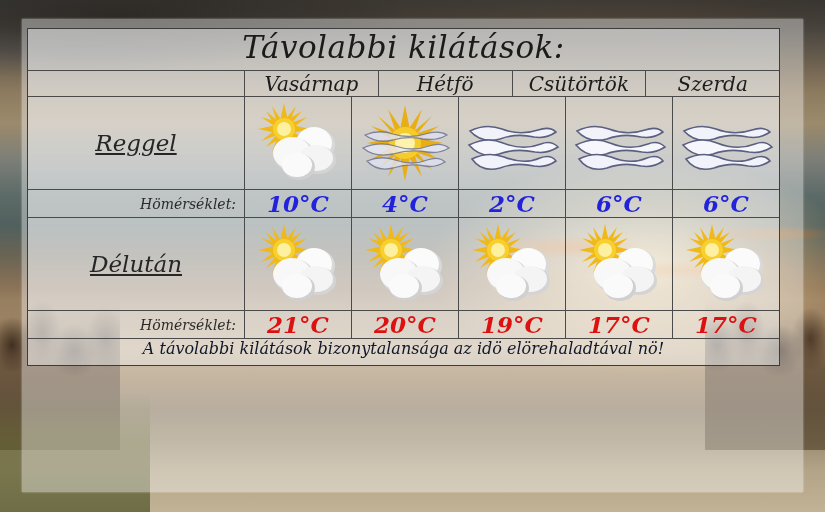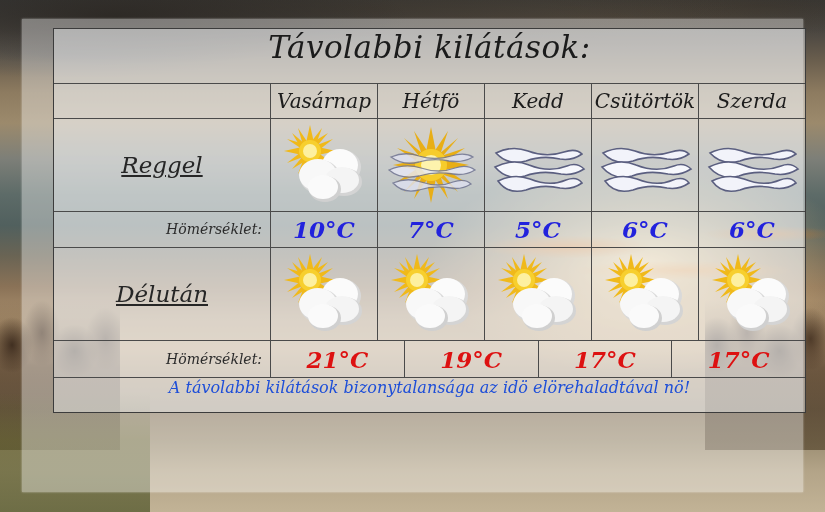--- a/index.html
+++ b/index.html
@@ -90,22 +90,22 @@
     position: absolute;
     left: 22px; top: 19px;
     width: 781px; height: 473px;
     background: rgba(255,255,255,.38);
     box-shadow: 0 0 2px rgba(255,255,255,.5);
   }
 
   
   .grid {
     position: absolute;
-    left: 53px; top: 28px;
-    width: 753px; height: 385px;
+    left: 27px; top: 28px;
+    width: 753px; height: 338px;
     border: 1px solid #3c3c3c;
     display: flex;
     flex-direction: column;
     background: rgba(244,246,248,.42);
   }
 
   .row { display: flex; width: 100%; }
   .row + .row { border-top: 1px solid #4a4a4a; }
 
   .row-title  { height: 67px; }
@@ -174,21 +174,21 @@
   }
   .temp-morning   { color: #2222dd; }
   .temp-afternoon { color: #dd1111; }
 
   .footer-text {
     width: 100%;
     text-align: center;
     font-family: "DejaVu Serif", serif;
     font-style: italic;
     font-size: 16px;
-    color: #1d4ed8;
+    color: #0f172a;
   }
 
   
   .wicon { width: 96px; height: 92px; display: block; }
 </style>
 </head>
 <body>
 
 <div id="stage">
 
@@ -207,23 +207,20 @@
       <div class="title-text">Távolabbi kilátások:</div>
     </div>
 
     <div class="row row-head">
       <div class="cell-label"></div>
       <div class="cell-day">
         <span class="day-name">Vasárnap</span>
       </div>
       <div class="cell-day">
         <span class="day-name">Hétfö</span>
-      </div>
-      <div class="cell-day">
-        <span class="day-name">Kedd</span>
       </div>
       <div class="cell-day">
         <span class="day-name">Csütörtök</span>
       </div>
       <div class="cell-day">
         <span class="day-name">Szerda</span>
       </div>
     </div>
 
     <div class="row row-icons">
@@ -332,24 +329,24 @@
     </div>
 
     <div class="row row-temp">
       <div class="cell-label right">
         <span class="temp-label">Hömérséklet:</span>
       </div>
       <div class="cell-day">
         <span class="temp-value temp-morning">10°C</span>
       </div>
       <div class="cell-day">
-        <span class="temp-value temp-morning">7°C</span>
-      </div>
-      <div class="cell-day">
-        <span class="temp-value temp-morning">5°C</span>
+        <span class="temp-value temp-morning">4°C</span>
+      </div>
+      <div class="cell-day">
+        <span class="temp-value temp-morning">2°C</span>
       </div>
       <div class="cell-day">
         <span class="temp-value temp-morning">6°C</span>
       </div>
       <div class="cell-day">
         <span class="temp-value temp-morning">6°C</span>
       </div>
     </div>
 
     <div class="row row-icons">
@@ -544,20 +541,23 @@
     </div>
 
     <div class="row row-temp">
       <div class="cell-label right">
         <span class="temp-label">Hömérséklet:</span>
       </div>
       <div class="cell-day">
         <span class="temp-value temp-afternoon">21°C</span>
       </div>
       <div class="cell-day">
+        <span class="temp-value temp-afternoon">20°C</span>
+      </div>
+      <div class="cell-day">
         <span class="temp-value temp-afternoon">19°C</span>
       </div>
       <div class="cell-day">
         <span class="temp-value temp-afternoon">17°C</span>
       </div>
       <div class="cell-day">
         <span class="temp-value temp-afternoon">17°C</span>
       </div>
     </div>
 

